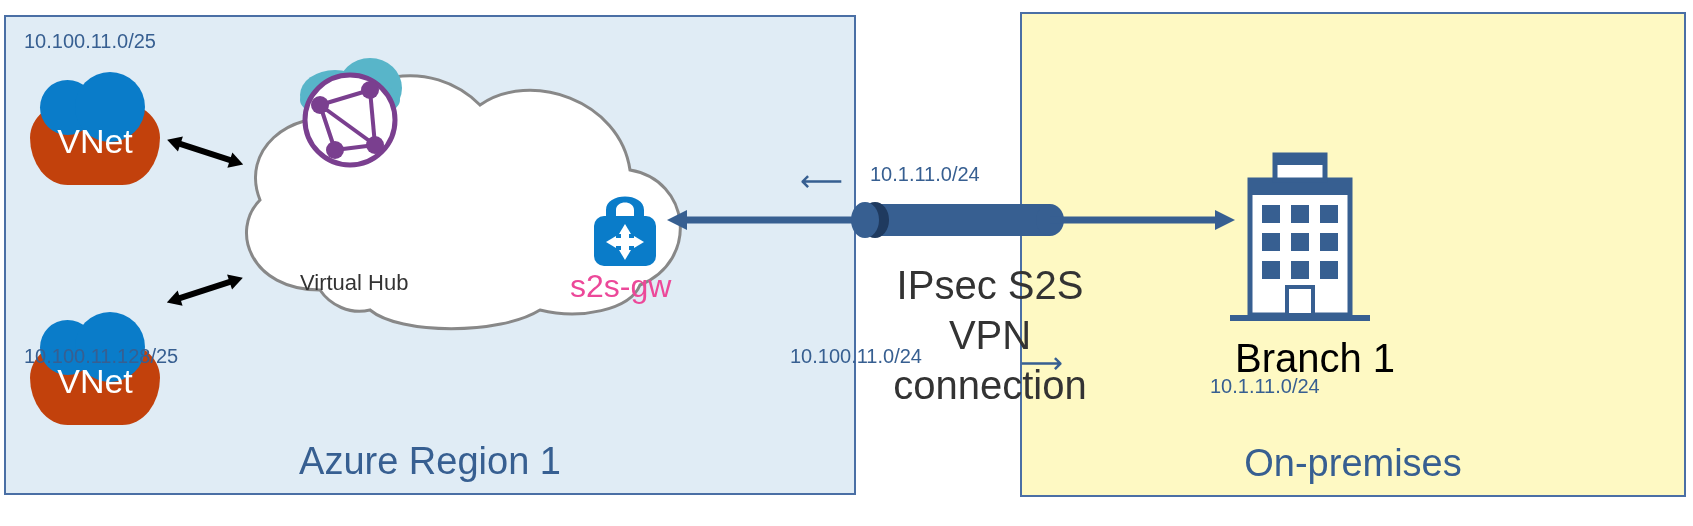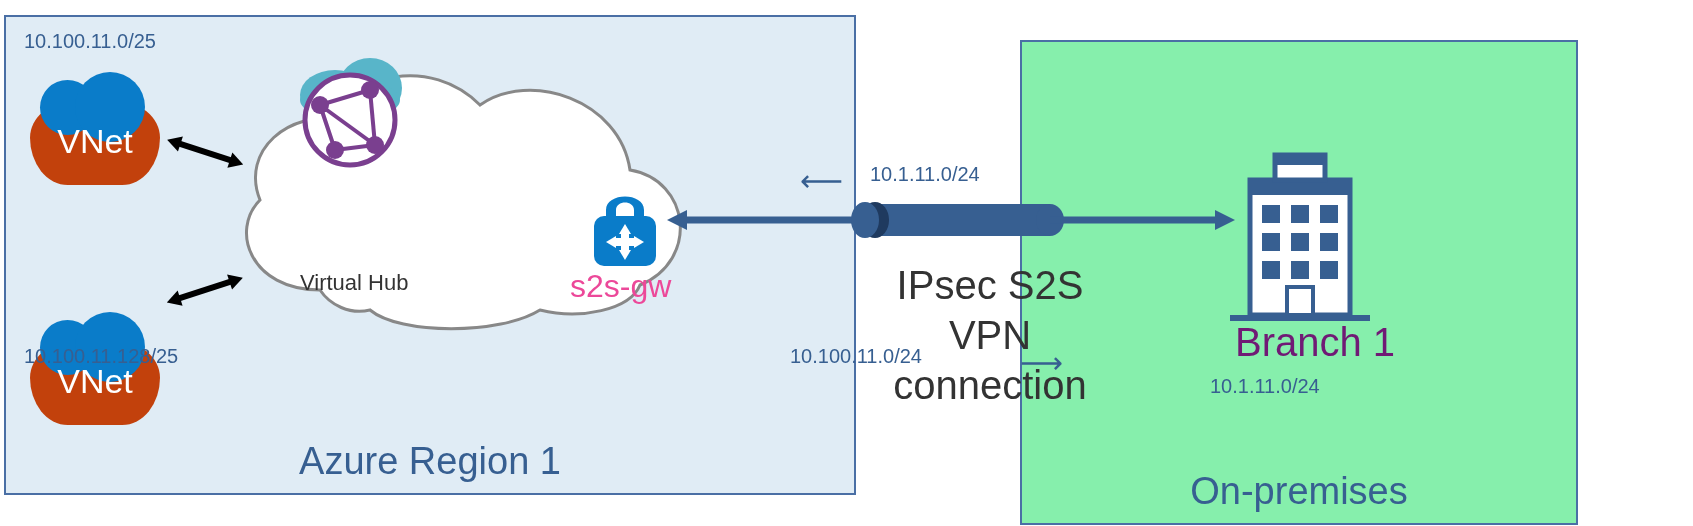--- a/index.html
+++ b/index.html
@@ -14,23 +14,22 @@
   .region-box {
     border: 2px solid #4a6fa5;
   }
   .azure-region {
     left: 4px; top: 15px;
     width: 852px; height: 480px;
     background: #e0ecf5;
   }
   .onprem-region {
     left: 1020px; top: 12px;
-    width: 558px; height: 485px;
-    background: #86efac;
-    margin-top: 28px;
+    width: 666px; height: 485px;
+    background: #fef9c3;
   }
   .region-label {
     font-size: 38px;
     color: #375f91;
     position: absolute;
     bottom: 10px;
     left: 50%;
     transform: translateX(-50%);
     white-space: nowrap;
   }
@@ -258,14 +257,14 @@
       <rect x="42" y="116" width="18" height="18"></rect>
       <rect x="71" y="116" width="18" height="18"></rect>
       <rect x="100" y="116" width="18" height="18"></rect>
     </g>
 
     <rect x="67" y="142" width="26" height="28" fill="#fff" stroke="#375f91" stroke-width="4"></rect>
 
     <rect x="10" y="170" width="140" height="6" fill="#375f91"></rect>
   </svg>
 </div>
-<div class="abs plain-label" style="left:1235px; top:320px; color:#701a75;">Branch 1</div>
+<div class="abs plain-label" style="left:1235px; top:336px; color:#000000;">Branch 1</div>
 <div class="abs cidr-label" style="left:1210px; top:375px;">10.1.11.0/24</div>
 
 </body></html>

